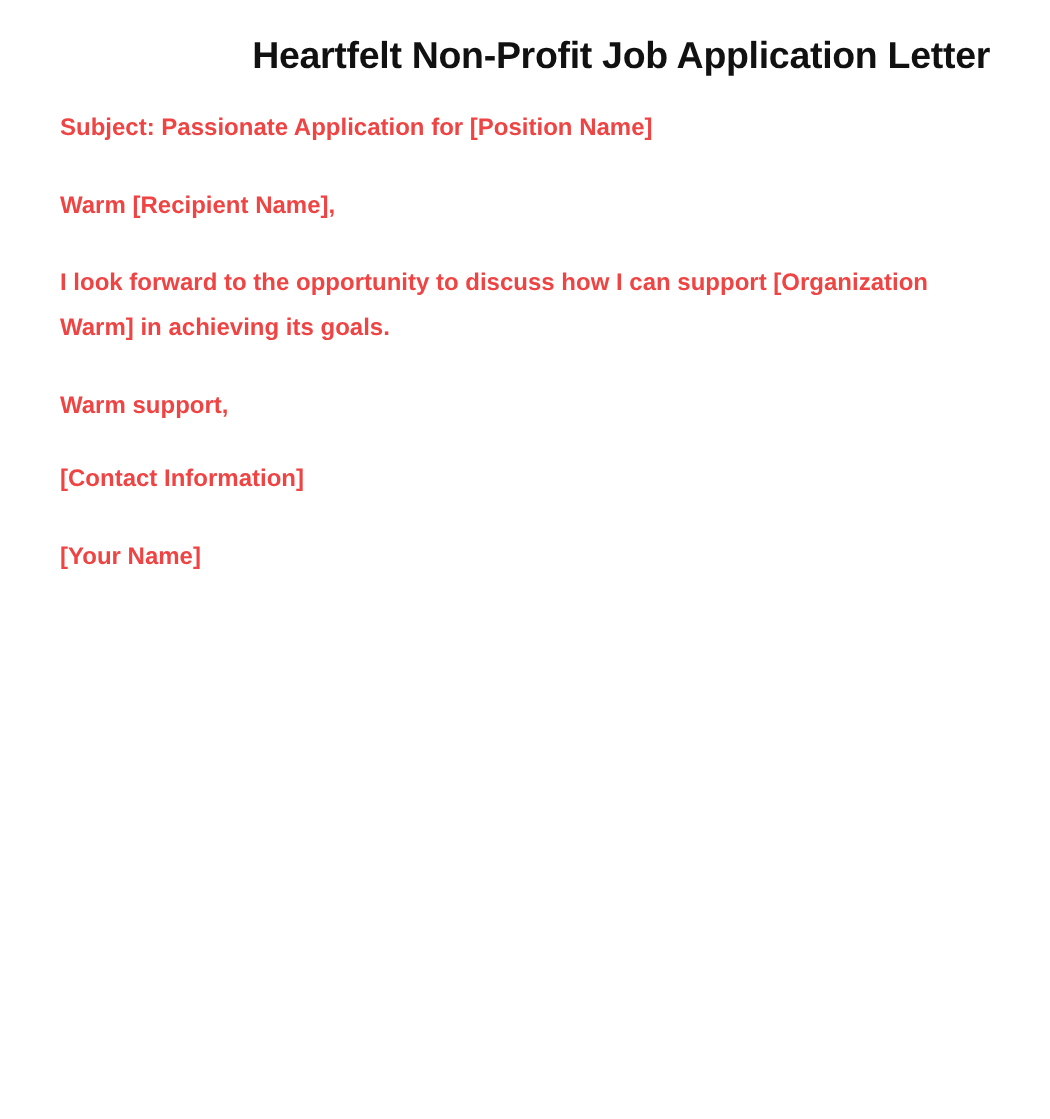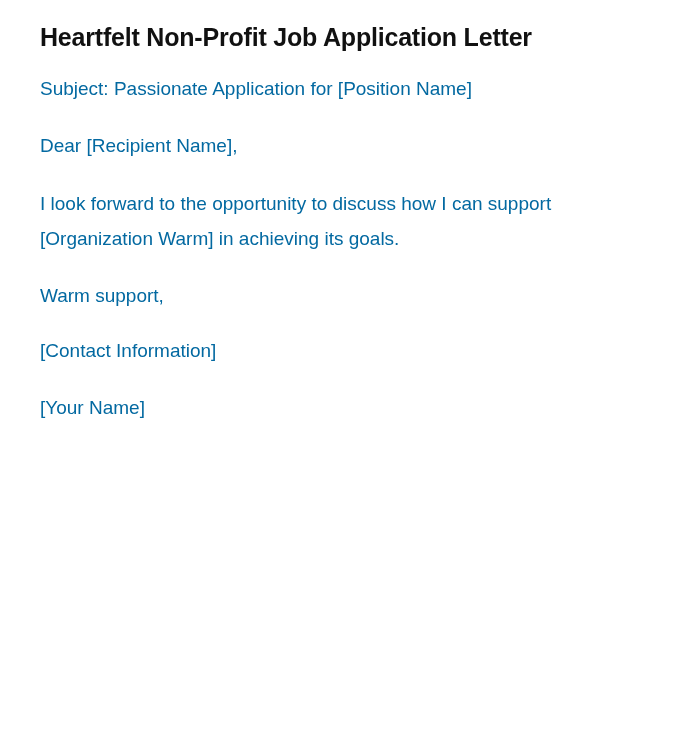--- a/index.html
+++ b/index.html
@@ -21,45 +21,47 @@
     padding: 22px 40px 0 40px;
     background: #ffffff;
   }
   .doc-title {
     font-size: 25px;
     line-height: 1.25;
     font-weight: bold;
     letter-spacing: -0.2px;
     color: #111111;
     margin: 0 0 18px 0;
+    text-align: right;
   }
   .para {
-    font-size: 19px;
+    font-size: 16px;
     line-height: 1.85;
-    color: #0369a1;
+    color: #ef4444;
     margin: 0 0 22px 0;
     max-width: 600px;
+    font-weight: bold;
   }
   .para.tight {
     margin-bottom: 20px;
   }
   .para:last-child {
     margin-bottom: 0;
   }
 </style>
 </head>
 <body>
 
 <div class="page">
 
   <h1 class="doc-title">Heartfelt Non-Profit Job Application Letter</h1>
 
   <p class="para">Subject: Passionate Application for [Position Name]</p>
 
-  <p class="para">Dear [Recipient Name],</p>
+  <p class="para">Warm [Recipient Name],</p>
 
 
 
   <p class="para">I look forward to the opportunity to discuss how I can support [Organization Warm] in achieving its goals.</p>
 
   <p class="para tight">Warm support,</p>
 
   <p class="para">[Contact Information]</p>
 
   <p class="para tight">[Your Name]</p>

